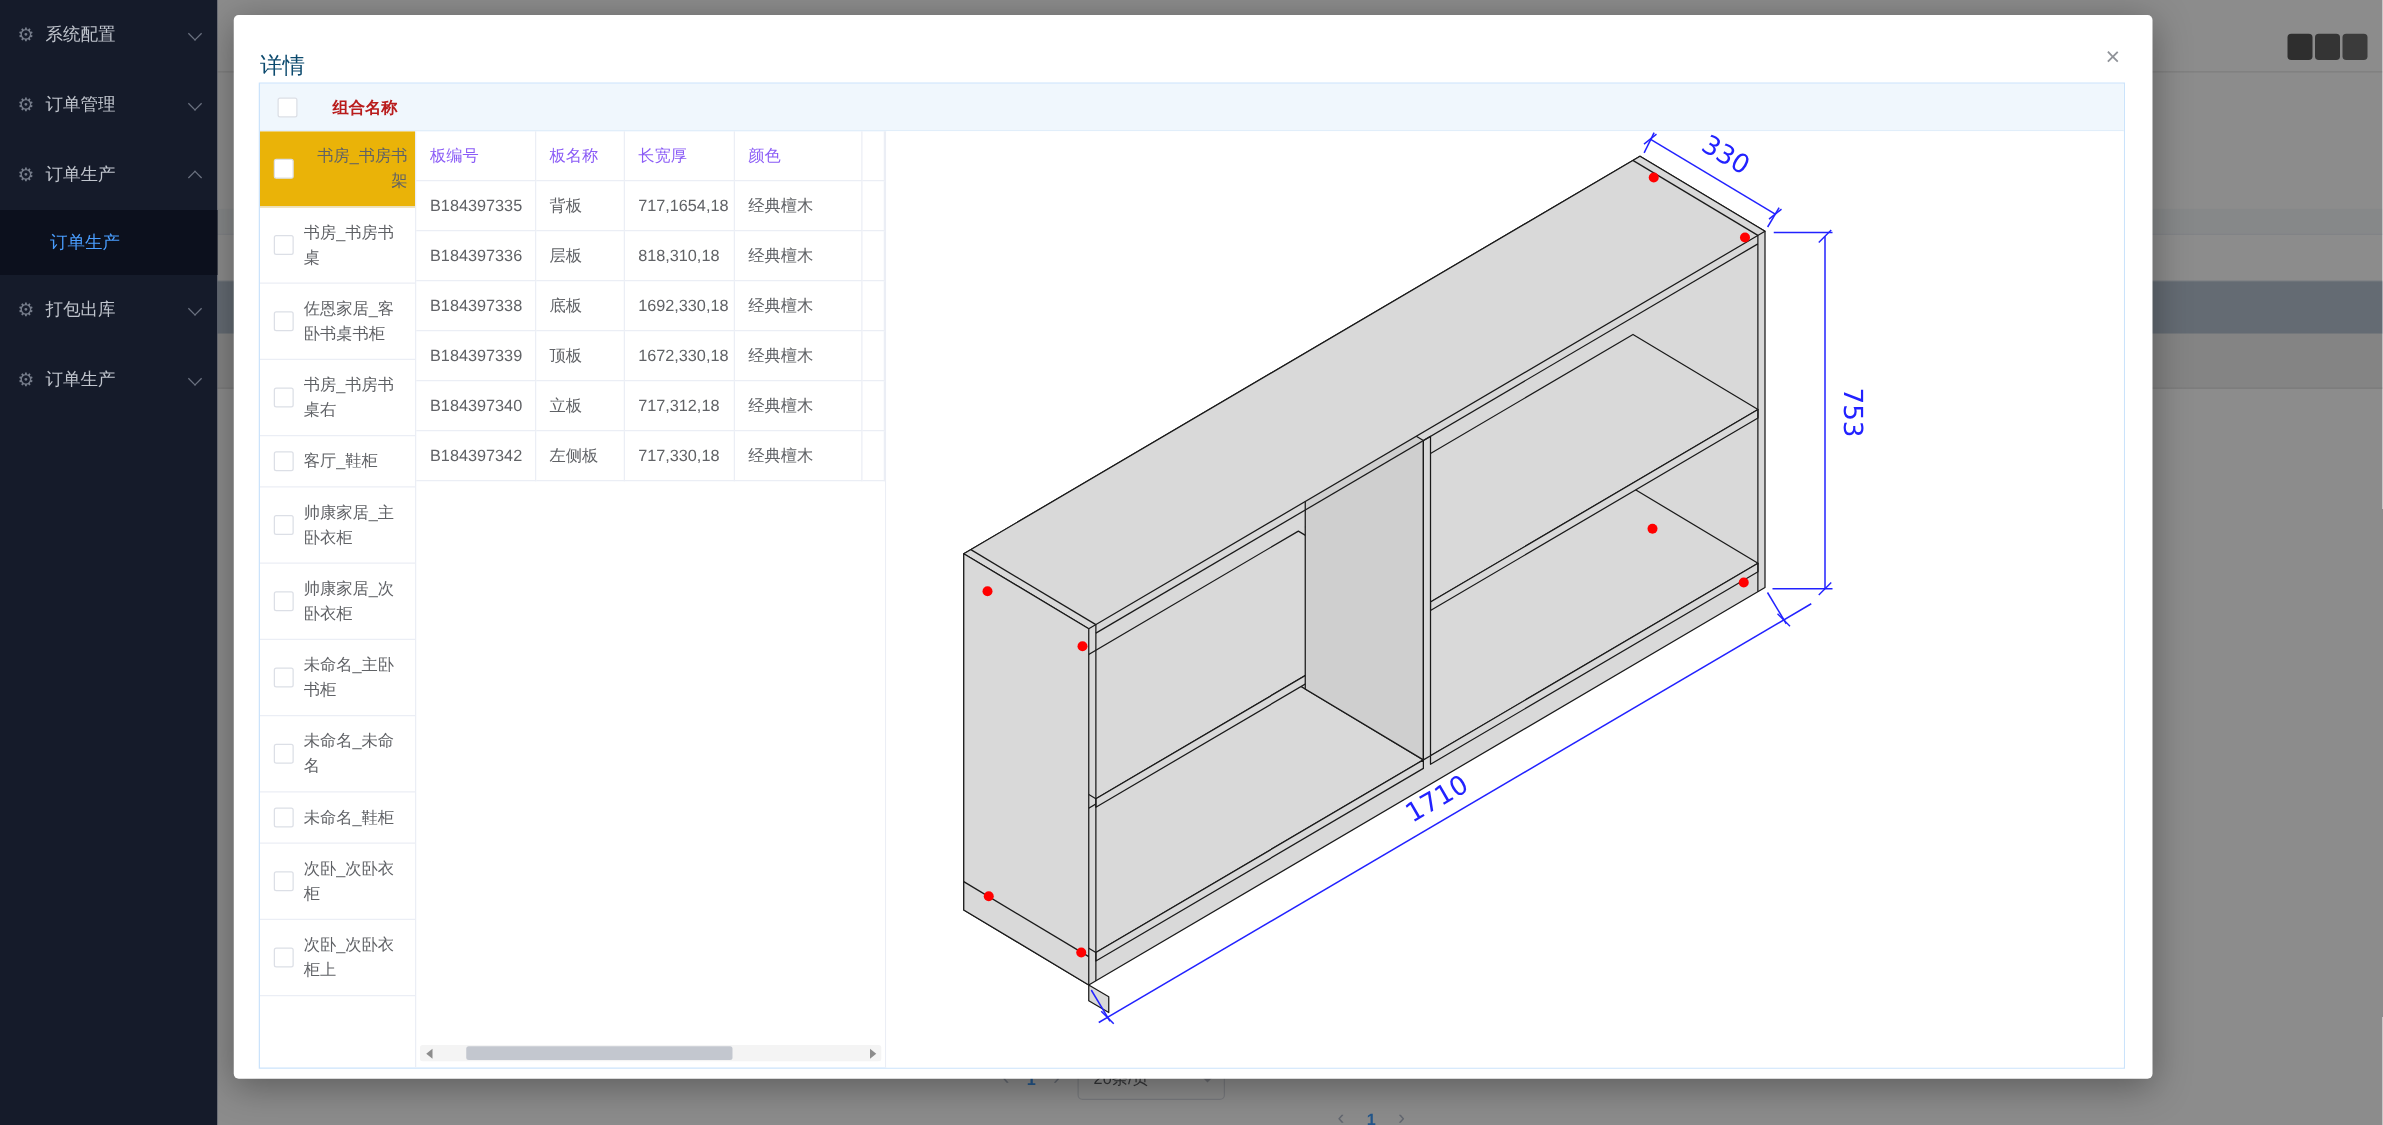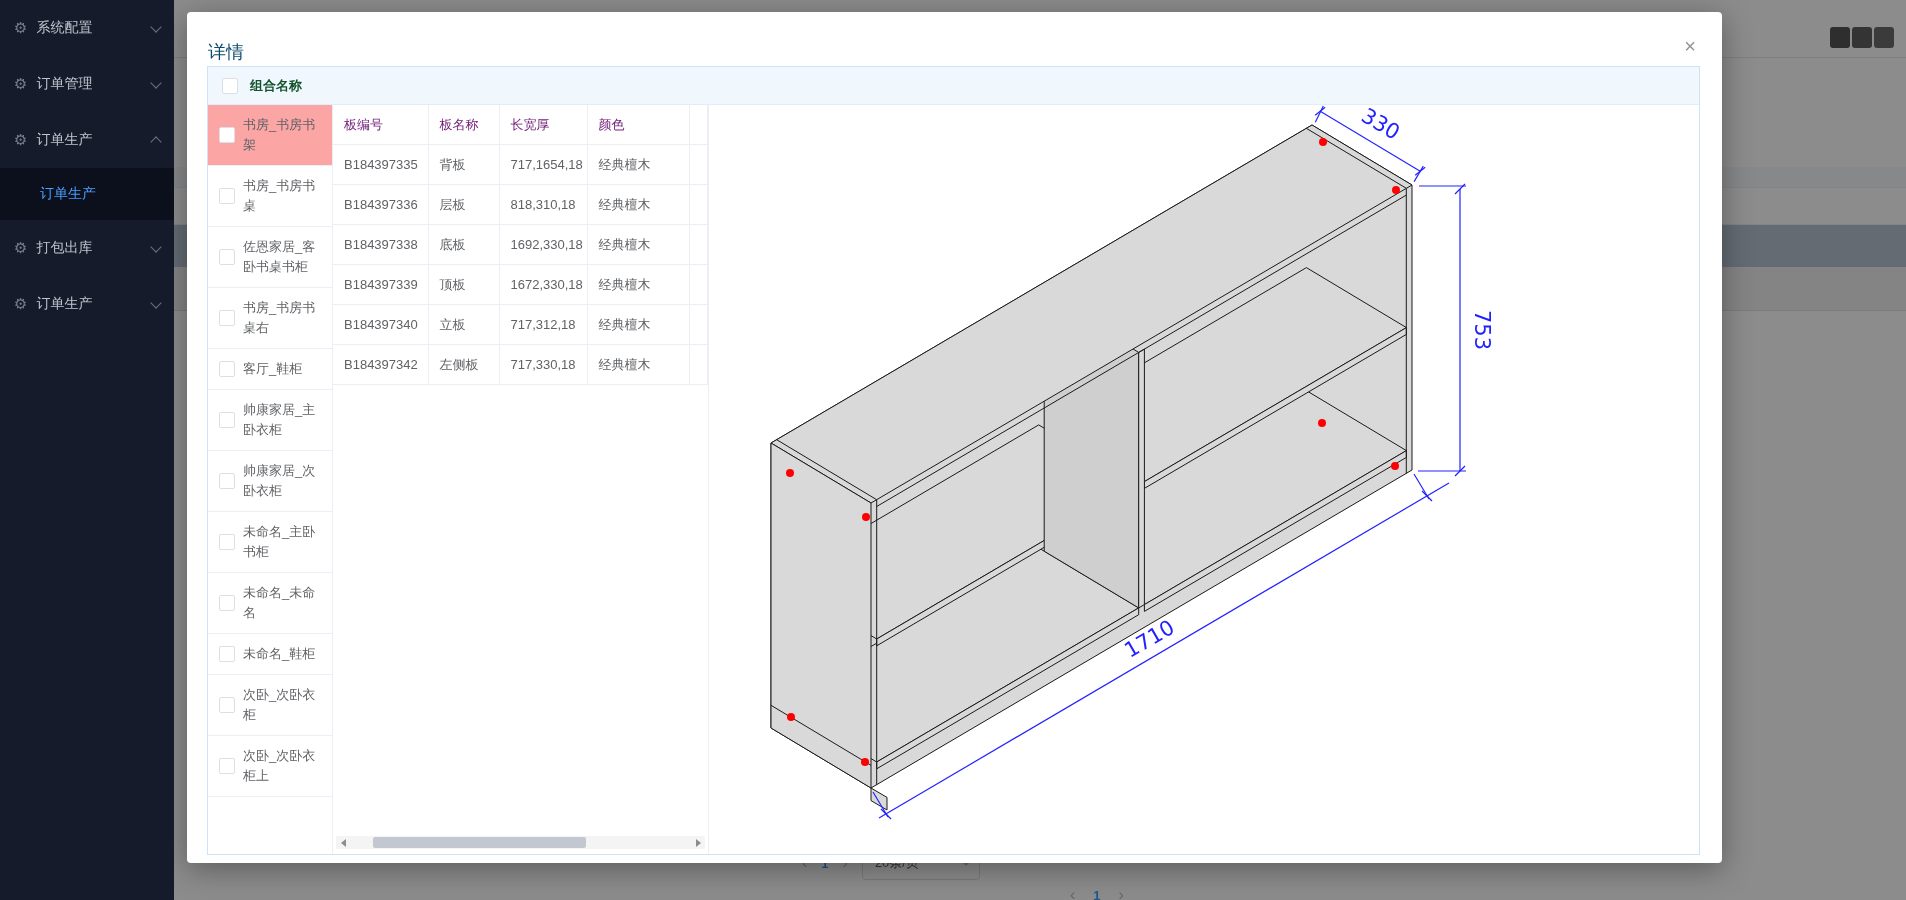--- a/index.html
+++ b/index.html
@@ -30,34 +30,34 @@
   
   .overlay{position:absolute;left:0;top:0;width:100%;height:100%;background:rgba(0,0,0,0.45);z-index:2;}
   .modal{position:absolute;left:13px;top:12px;width:1535px;height:851px;background:#fff;border-radius:4px;
     box-shadow:0 6px 30px rgba(0,0,0,.35);z-index:3;}
   .modal-title{position:absolute;left:21px;top:28px;font-size:18px;color:#0c4a6e;}
   .modal-close{position:absolute;right:26px;top:24px;font-size:20px;color:#909399;cursor:pointer;line-height:1;}
   .panel{position:absolute;left:20px;top:54px;width:1493px;height:789px;border:1px solid #cbe3fb;box-sizing:border-box;background:#fff;}
   .topbar{height:38px;background:#f0f7fd;border-bottom:1px solid #e1eefa;display:flex;align-items:center;box-sizing:border-box;}
   .cb{width:14px;height:14px;border:1px solid #dcdfe6;border-radius:2px;background:#fff;flex-shrink:0;cursor:pointer;}
   .topbar .cb{margin-left:14px;}
-  .combo-hd{font-size:13px;color:#14532d;font-weight:bold;margin-left:12px;}
+  .combo-hd{font-size:13px;color:#b91c1c;font-weight:bold;margin-left:28px;}
   .top-pager{position:absolute;left:268px;top:64px;display:flex;align-items:center;gap:20px;font-size:13px;}
   .top-select{position:absolute;left:382px;top:60px;width:92px;height:26px;border:1px solid #dcdfe6;border-radius:4px;background:#fff;
     display:flex;align-items:center;justify-content:space-between;padding:0 6px 0 10px;font-size:13px;color:#606266;cursor:pointer;}
   .panel-body{display:flex;height:749px;}
   .combo-col{width:125px;border-right:1px solid #ebeef5;box-sizing:border-box;overflow:hidden;}
   .combo-item{display:flex;align-items:center;gap:8px;padding:10px 6px 10px 11px;border-bottom:1px solid #ebeef5;
     font-size:13px;color:#606266;line-height:20px;cursor:pointer;}
-  .combo-item.selected{background:#fca5a5;}
+  .combo-item.selected{background:#eab308;text-align:right;}
   .table-wrap{width:376px;border-right:1px solid #ebeef5;box-sizing:border-box;position:relative;}
   table.board{border-collapse:collapse;width:100%;table-layout:fixed;}
   table.board th,table.board td{border-right:1px solid #ebeef5;border-bottom:1px solid #ebeef5;height:39px;
     padding:0 0 0 11px;text-align:left;font-size:13px;font-weight:normal;white-space:nowrap;overflow:hidden;}
-  table.board th{color:#701a75;margin-top:20px;}
+  table.board th{color:#8b5cf6;margin-top:20px;}
   table.board td{color:#606266;}
   .hscroll{position:absolute;left:3px;right:3px;bottom:5px;height:13px;background:#f4f4f4;border-radius:2px;display:flex;align-items:center;}
   .hs-arrow{width:13px;height:13px;display:flex;align-items:center;justify-content:center;cursor:pointer;}
   .tri-l{width:0;height:0;border:4px solid transparent;border-right:5px solid #8c8c8c;margin-left:-3px;}
   .tri-r{width:0;height:0;border:4px solid transparent;border-left:5px solid #8c8c8c;margin-right:-3px;}
   .hs-track{flex:1;position:relative;height:100%;}
   .hs-thumb{position:absolute;left:7%;top:1px;width:62%;height:11px;background:#c3c7cf;border-radius:2px;cursor:pointer;}
   .drawing{flex:1;position:relative;background:#fff;}
   .drawing svg{position:absolute;left:0;top:0;}
 </style>

